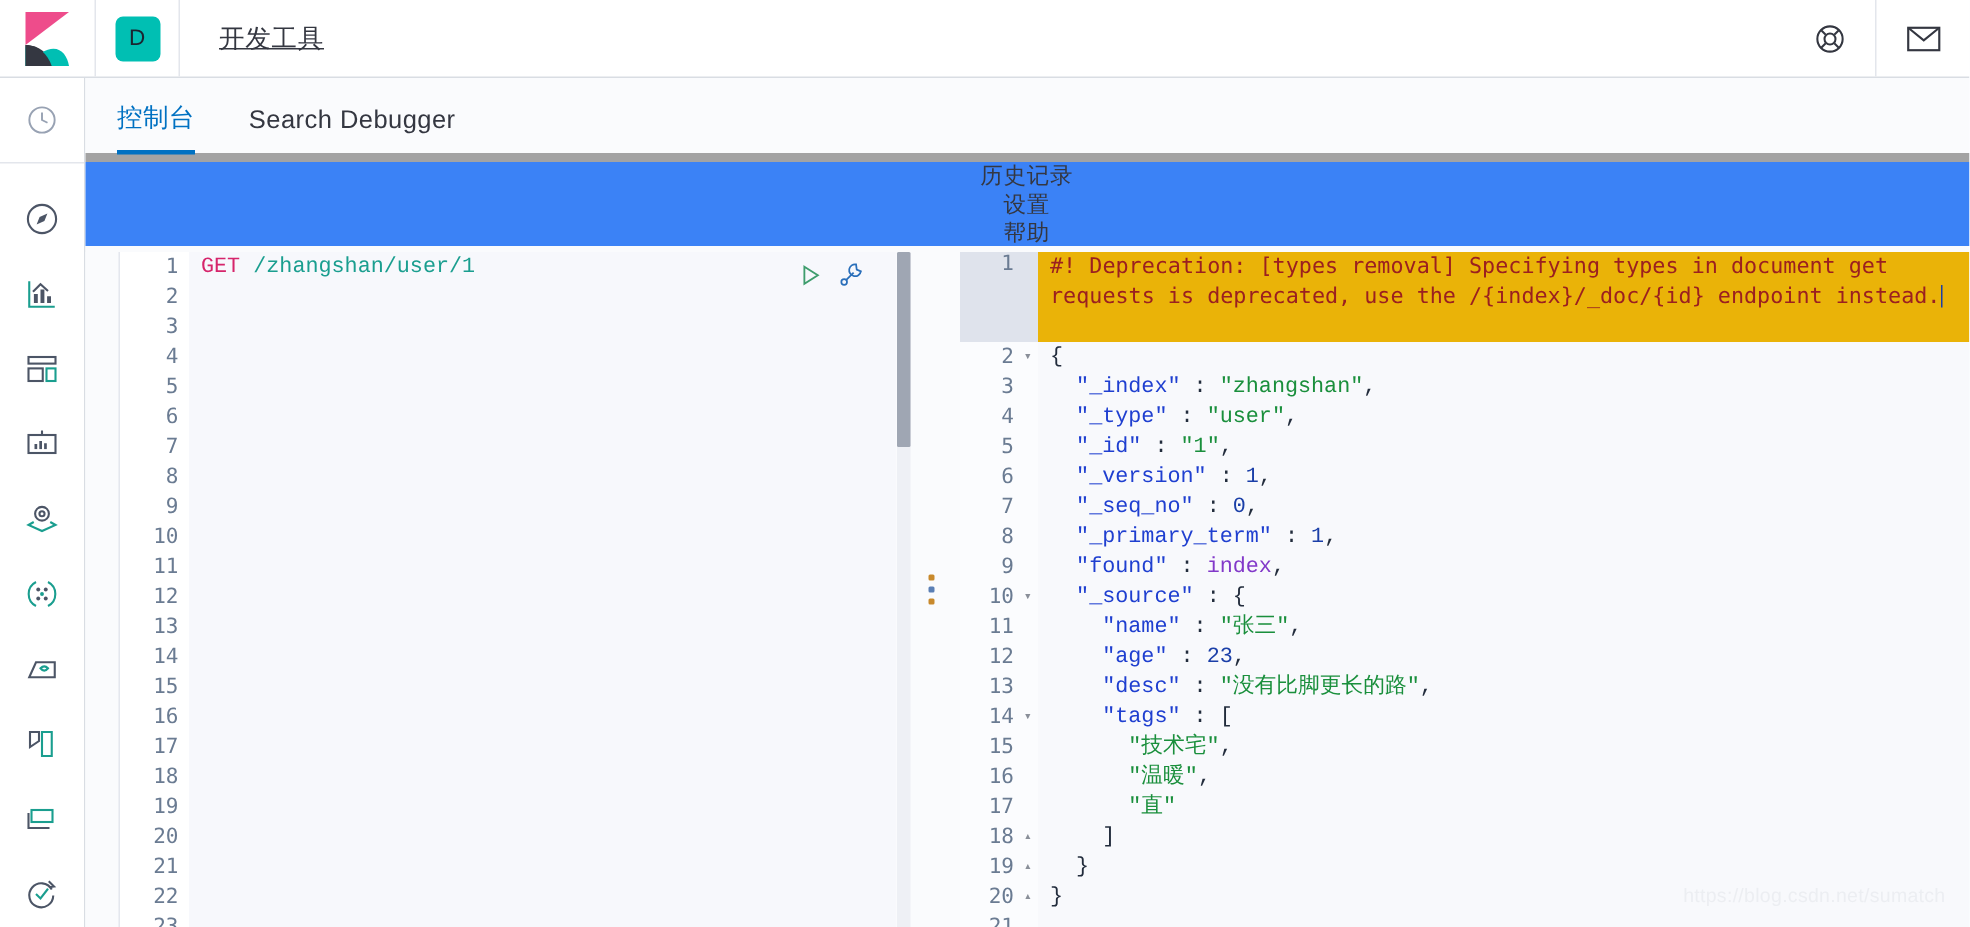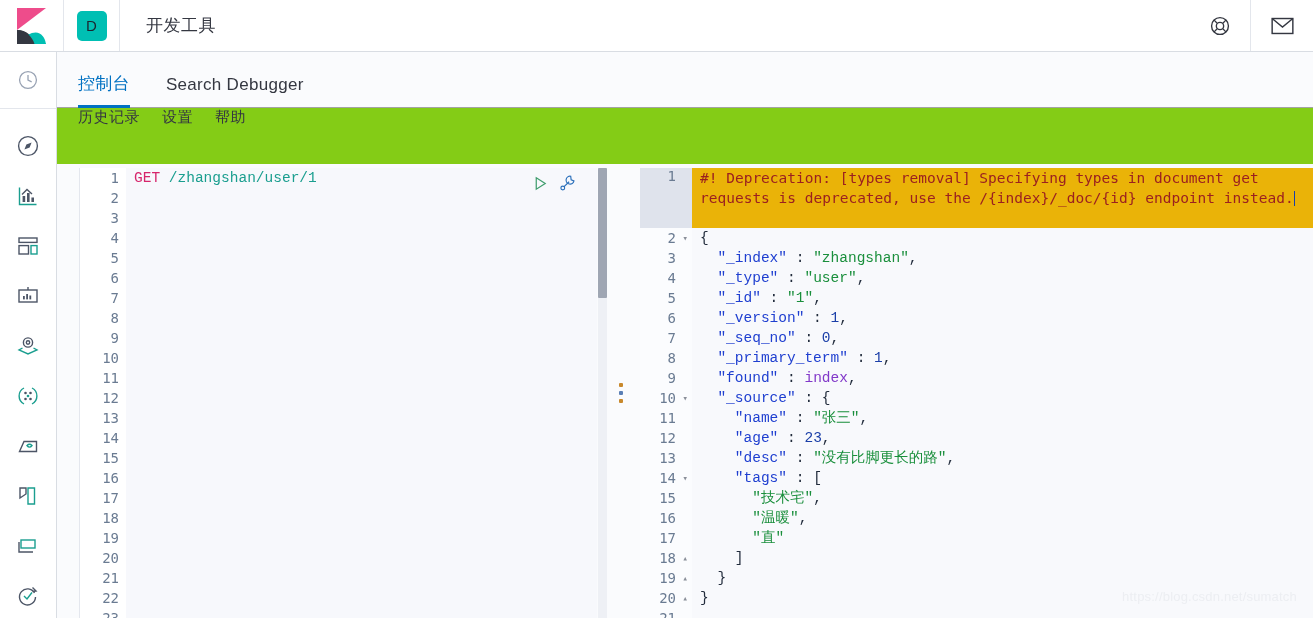--- a/index.html
+++ b/index.html
@@ -32,20 +32,21 @@
     width: 30px; height: 30px; border-radius: 5px;
     background: #00bfb3; color: #1b2530;
     font-size: 15px; font-weight: 500;
     display: flex; align-items: center; justify-content: center;
     font-family: "Liberation Sans", sans-serif;
   }
   .app-title {
     flex: 1 1 auto; display: flex; align-items: center;
     padding-left: 26px; font-size: 17px; color: #343741;
     letter-spacing: .5px;
+    text-decoration: underline;
   }
   .hdr-icon-cell { width: 62px; }
   .hdr-icon-cell svg { display: block; }
 
   
   .rail {
     position: absolute; top: 52px; left: 0; width: 57px; height: 566px;
     background: #fff;
     border-right: 1px solid #d9dde3;
     box-sizing: border-box;
@@ -64,39 +65,39 @@
   
   .main {
     position: absolute; top: 52px; left: 57px;
     width: 1256px; height: 566px;
     background: #fafbfd;
     box-sizing: border-box;
   }
   .tabs {
     height: 56px; display: flex; align-items: flex-end;
     padding-left: 21px;
-    border-bottom: 1px solid #a3a3a3;
+    border-bottom: 6px solid #a3a3a3;
     background: #fafbfd;
     box-sizing: border-box;
   }
   .tab {
     font-size: 17px; color: #343741;
     padding: 0 0 12px 0; margin-right: 36px;
     cursor: pointer; position: relative;
     letter-spacing: .3px;
   }
   .tab.active { color: #0071c2; }
   .tab.active::after {
     content: ""; position: absolute; left: 0; right: 0; bottom: -1px;
     height: 3px; background: #0071c2;
   }
 
   .sublinks {
-    height: 56px; display: flex; align-items: flex-start;
-    padding-left: 21px; background: #84cc16;
+    height: 56px; display: flex; align-items: center;
+    padding-left: 21px; background: #3b82f6; flex-direction: column;
   }
   .sublink {
     font-size: 15px; color: #343741; margin-right: 22px; cursor: pointer;
     letter-spacing: .5px;
   }
 
   
   .console {
     position: absolute; top: 168px; left: 57px;
     width: 1256px; height: 450px;

